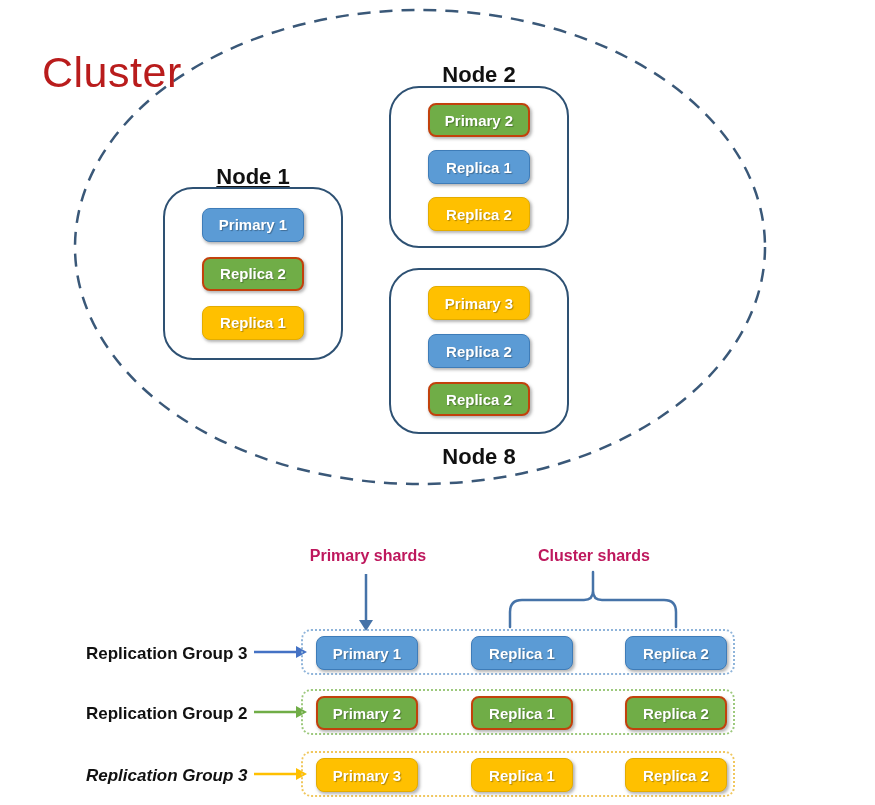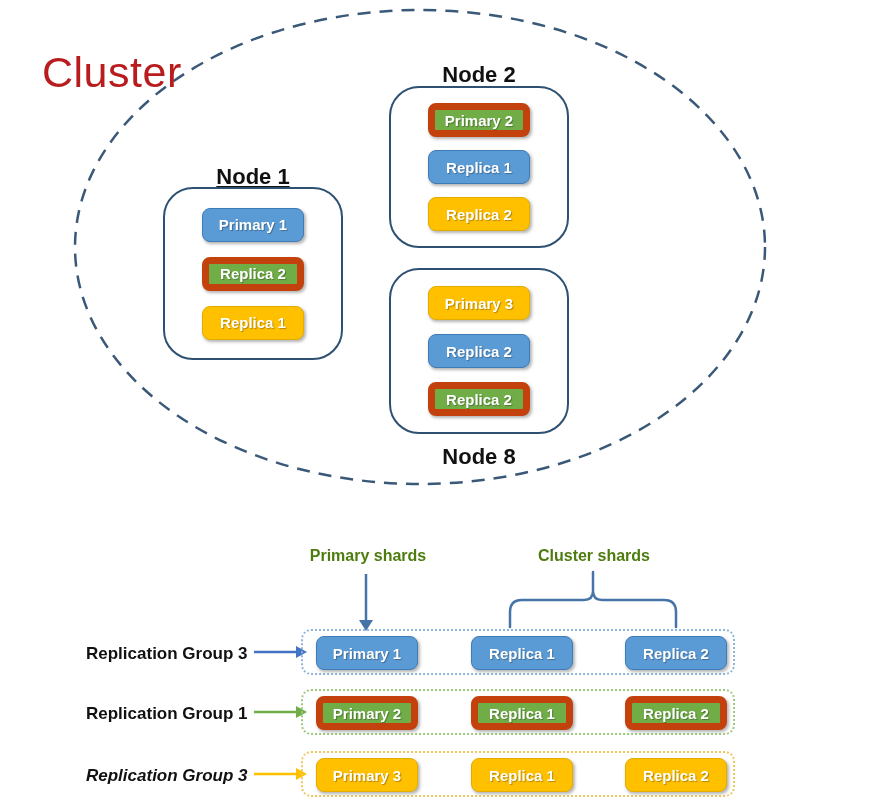--- a/index.html
+++ b/index.html
@@ -24,25 +24,25 @@
     box-sizing:border-box;
   }
   .shard{
     width:102px;height:34px;border-radius:8px;box-sizing:border-box;
     display:flex;align-items:center;justify-content:center;
     color:#ffffff;font-weight:bold;font-size:15px;
     text-shadow:1px 1px 1px rgba(0,0,0,.3);
     box-shadow:1.5px 2px 3px rgba(110,110,110,.5);
   }
   .c-blue  {background:#5B9BD5;border:1px solid #3E7CB8;}
-  .c-green {background:#70AD47;border:7px solid #c2410c;}
+  .c-green {background:#70AD47;border:2px solid #c2410c;}
   .c-yellow{background:#FFC000;border:1px solid #E3AC00;}
   .legend-label{
     position:absolute;width:170px;text-align:center;
-    font-weight:bold;font-size:16px;color:#4d7c0f;
+    font-weight:bold;font-size:16px;color:#be185d;
   }
   .group-label{
     position:absolute;left:86px;width:175px;font-weight:bold;
     font-size:17px;color:#111;white-space:nowrap;
   }
   .group-row{
     position:absolute;left:301px;width:434px;height:46px;border-radius:10px;
     box-sizing:border-box;
   }
   .b-blue  {border:2px dotted #8FB4DA;}
@@ -105,21 +105,21 @@
   <div class="legend-label" style="left:283px;top:547px;">Primary shards</div>
   <div class="legend-label" style="left:509px;top:547px;">Cluster shards</div>
 
   <div class="group-label" style="top:644px;">Replication Group 3</div>
   <div class="group-row b-blue" style="top:629px;">
     <div class="shard row-shard c-blue" style="left:13px;">Primary 1</div>
     <div class="shard row-shard c-blue" style="left:168px;">Replica 1</div>
     <div class="shard row-shard c-blue" style="left:322px;">Replica 2</div>
   </div>
 
-  <div class="group-label" style="top:704px;">Replication Group 1</div>
+  <div class="group-label" style="top:704px;">Replication Group 2</div>
   <div class="group-row b-green" style="top:689px;">
     <div class="shard row-shard c-green" style="left:13px;">Primary 2</div>
     <div class="shard row-shard c-green" style="left:168px;">Replica 1</div>
     <div class="shard row-shard c-green" style="left:322px;">Replica 2</div>
   </div>
 
   <div class="group-label" style="top:766px;font-style:italic;">Replication Group 3</div>
   <div class="group-row b-yellow" style="top:751px;">
     <div class="shard row-shard c-yellow" style="left:13px;">Primary 3</div>
     <div class="shard row-shard c-yellow" style="left:168px;">Replica 1</div>

